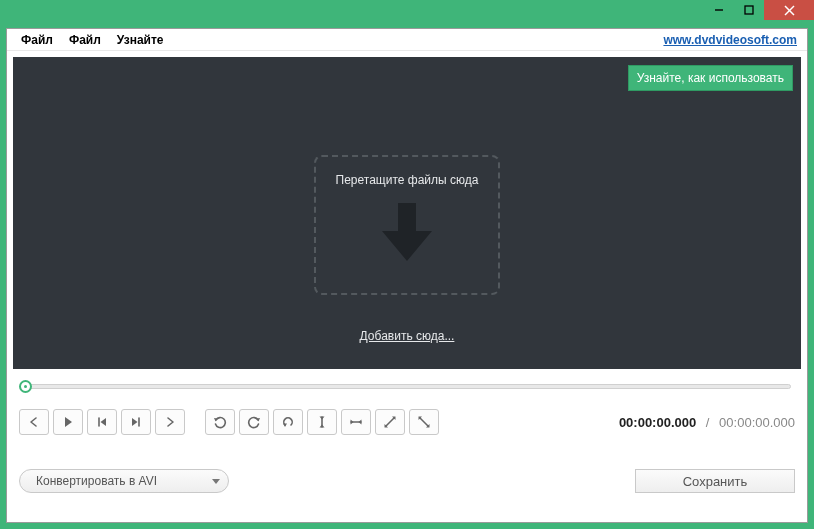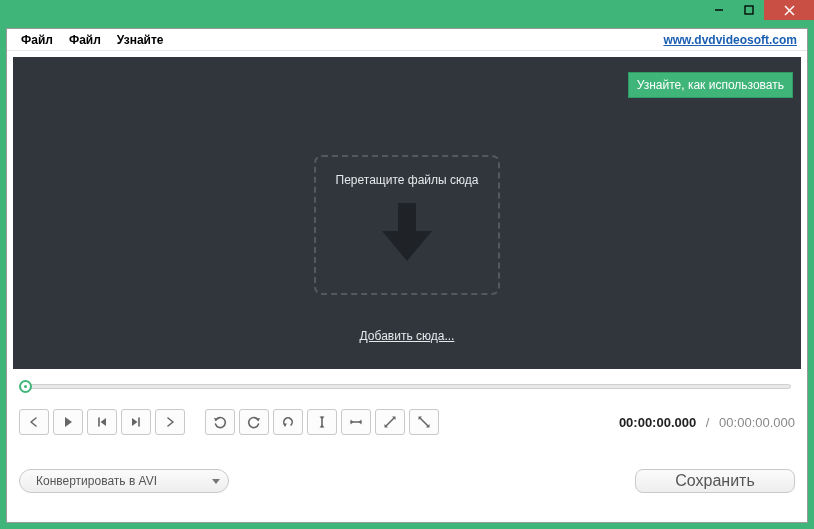--- a/index.html
+++ b/index.html
@@ -12,21 +12,21 @@
   .titlebar-btn.close { background: #c94f44; width: 50px; color: #fff; font-size: 13px; }
   
   .inner { background: #fff; margin: 0 6px 6px 6px; height: 495px; border: 1px solid #9a9a9a; display: flex; flex-direction: column; }
   
   .menubar { height: 22px; display: flex; align-items: center; padding: 0 6px; border-bottom: 1px solid #e8e8e8; font-size: 12px; font-weight: bold; }
   .menubar-item { padding: 2px 8px; cursor: pointer; }
   .menubar-spacer { flex: 1; }
   .menubar-link { color: #1a5fb2; text-decoration: underline; font-size: 12px; padding-right: 4px; cursor: pointer; }
   
   .video-area { background: #31363c; margin: 6px 6px 0 6px; height: 312px; position: relative; }
-  .learn-btn { position: absolute; top: 15px; right: 8px; background: #3fb579; color: #fff; font-size: 12px; padding: 5px 8px; border: 1px solid #2f9a63; cursor: pointer; }
+  .learn-btn { position: absolute; top: 8px; right: 8px; background: #3fb579; color: #fff; font-size: 12px; padding: 5px 8px; border: 1px solid #2f9a63; cursor: pointer; }
   
   .dropzone { position: absolute; left: 50%; top: 98px; transform: translateX(-50%); width: 186px; height: 140px; border: 2px dashed #53595e; border-radius: 8px; display: flex; flex-direction: column; align-items: center; padding-top: 16px; }
   .dropzone-text { color: #e6e8ea; font-size: 12px; margin-bottom: 14px; }
   .dropzone-arrow { width: 54px; height: 64px; }
   
   .add-file { position: absolute; left: 50%; bottom: 26px; transform: translateX(-50%); color: #e6e8ea; font-size: 12px; text-decoration: underline; cursor: pointer; }
   
   .slider-area { margin: 10px 12px 0 12px; position: relative; height: 16px; }
   .slider-track { position: absolute; left: 4px; right: 4px; top: 5px; height: 5px; background: #e8e8e8; border: 1px solid #d0d0d0; border-radius: 3px; }
   .slider-handle { position: absolute; left: 0; top: 1px; width: 13px; height: 13px; background: #fff; border: 2px solid #3fb579; border-radius: 50%; }
@@ -41,21 +41,21 @@
   .ctl-btn .fg { fill: #666; }
   
   .time-display { margin-left: auto; font-size: 13px; color: #888; }
   .time-current { font-weight: bold; color: #222; }
   .time-sep { margin: 0 6px; color: #888; }
   
   .bottom-row { display: flex; align-items: center; margin: 22px 12px 0 12px; gap: 10px; }
   .format-select { width: 210px; height: 24px; background: linear-gradient(#fbfbfb,#eee); border: 1px solid #c9c9c9; border-radius: 12px; display: flex; align-items: center; padding: 0 16px; font-size: 12px; color: #555; cursor: pointer; position: relative; }
   .format-select::after { content: ""; position: absolute; right: 8px; top: 9px; width: 0; height: 0; border-left: 4px solid transparent; border-right: 4px solid transparent; border-top: 5px solid #777; }
   .bottom-spacer { flex: 1; }
-  .save-btn { width: 160px; height: 24px; background: linear-gradient(#fbfbfb,#eee); border: 1px solid #c9c9c9; border-radius: 8px; font-size: 16px; color: #555; display: flex; align-items: center; justify-content: center; cursor: pointer; }
+  .save-btn { width: 160px; height: 24px; background: linear-gradient(#fbfbfb,#eee); border: 1px solid #c9c9c9; border-radius: 0; font-size: 13px; color: #555; display: flex; align-items: center; justify-content: center; cursor: pointer; }
 </style>
 </head>
 <body>
 
 <div class="titlebar">
   <div class="titlebar-controls">
     <div class="titlebar-btn">
       <svg width="10" height="10">
           <line x1="1" y1="5" x2="9" y2="5" stroke="#000" stroke-width="1.4"></line>
         </svg>

